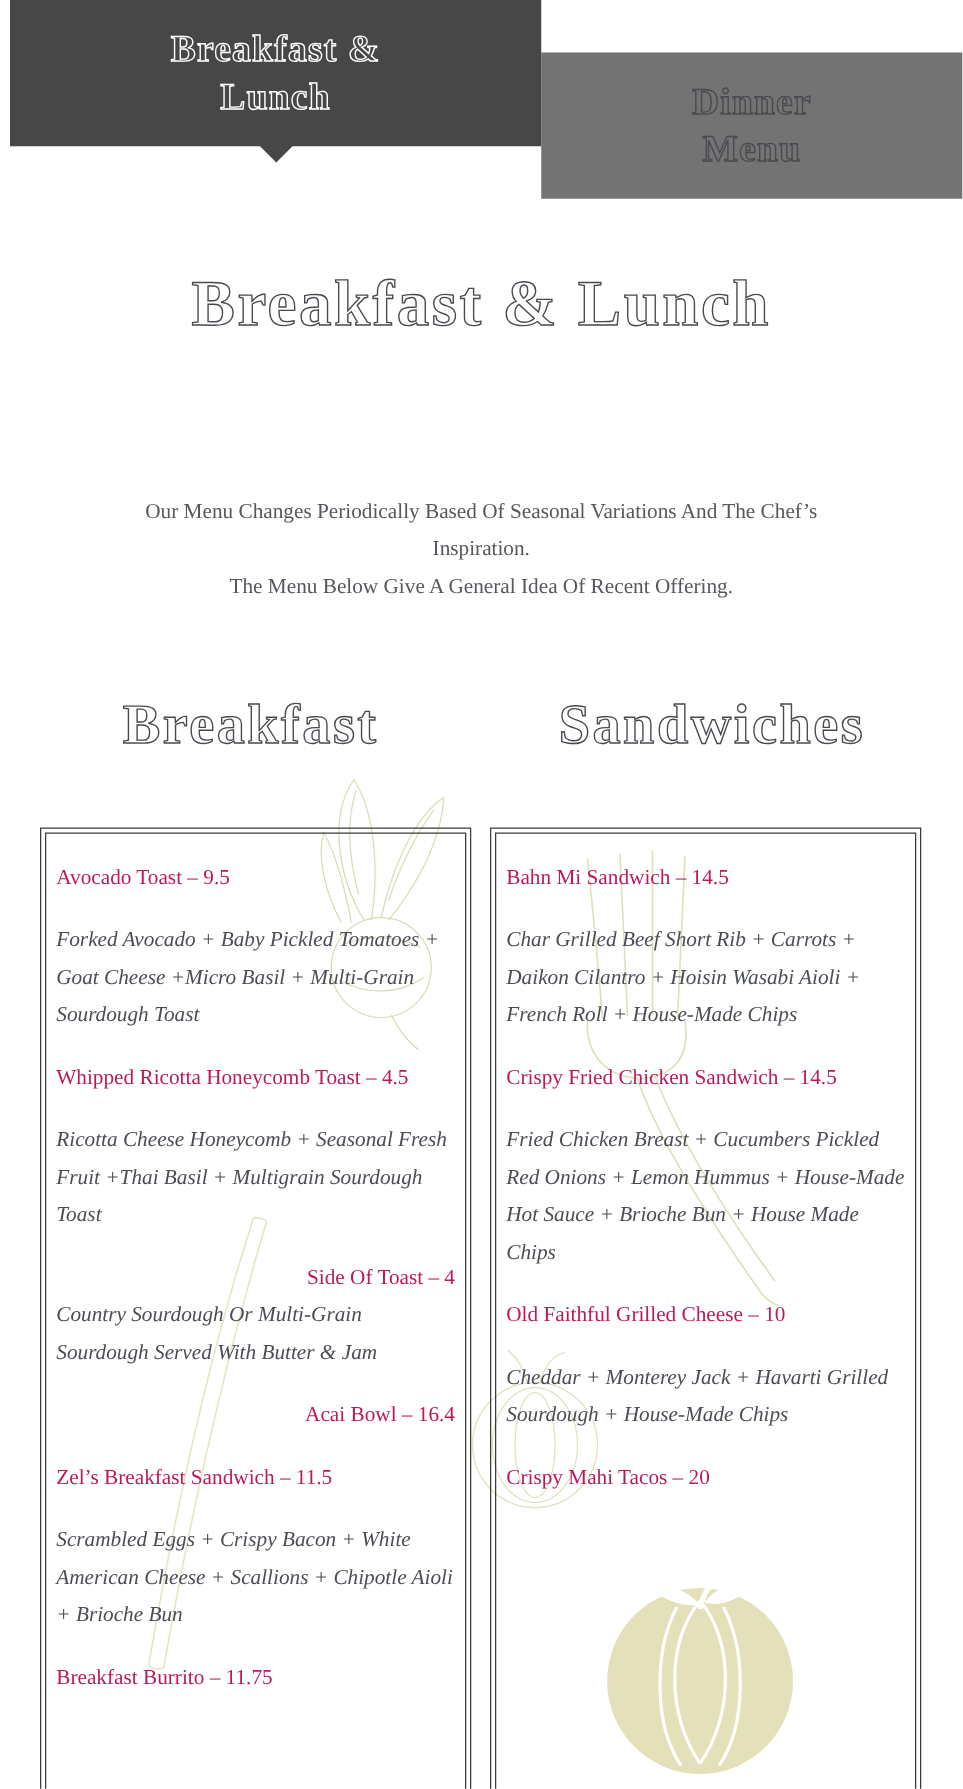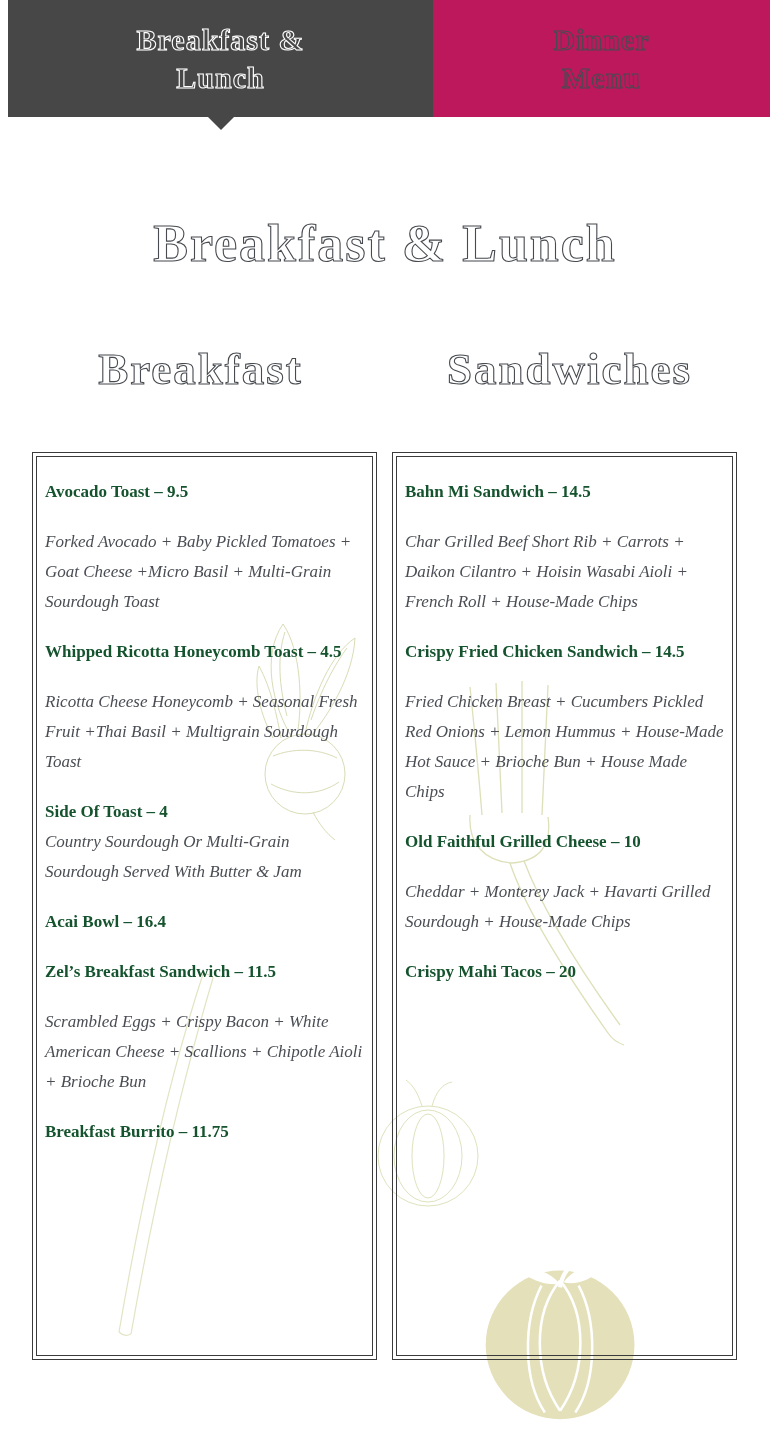--- a/index.html
+++ b/index.html
@@ -10,21 +10,21 @@
     font-family: "Liberation Serif", serif;
   }
   .decor-layer { position: absolute; inset: 0; z-index: 0; pointer-events: none; }
   .decor { position: absolute; }
   .content { position: relative; z-index: 1; }
 
   
   .tabbar { display: flex; width: 770px; height: 117px; }
   .tab { height: 117px; display: flex; align-items: center; justify-content: center; cursor: pointer; }
   .tab.active { width: 425px; margin-left: 8px; background: #474747; position: relative; }
-  .tab.inactive { flex: 1; background: #be185d; }
+  .tab.inactive { flex: 1; background: #737373; margin-top: 42px; }
   .tab-label {
     font-size: 30px; line-height: 38px; font-weight: 700; text-align: center;
     letter-spacing: 1px;
   }
   .tab.active .tab-label { max-width: 240px; }
   .tab.inactive .tab-label { max-width: 130px; }
   .tab-arrow {
     position: absolute; left: 50%; transform: translateX(-50%); bottom: -13px;
     width: 0; height: 0;
     border-left: 14px solid transparent; border-right: 14px solid transparent;
@@ -61,24 +61,24 @@
     height: 900px;
   }
   .menu-box {
     width: 337px; background: transparent;
     border: 1px solid #3b3b3b;
     outline: 1px solid #3b3b3b; outline-offset: 3px;
     padding: 0 8px;
   }
   .menu-item { margin: 20px 0; }
   .item-name {
-    font-size: 17px; line-height: 30px; font-weight: 700; color: #14532d;
+    font-size: 17px; line-height: 30px; font-weight: 400; color: #be185d;
     margin: 0 0 20px 0;
   }
-  .menu-item.no-gap .item-name { margin-bottom: 0; }
+  .menu-item.no-gap .item-name { margin-bottom: 0; text-align: right; }
   .item-desc {
     font-size: 17px; line-height: 30px; font-style: italic; color: #4a4e54;
     margin: 0;
   }
 </style>
 </head>
 <body>
 
 <div class="decor-layer">
   <svg class="decor" style="left:213px; top:616px;" width="175" height="225" viewBox="0 0 175 225">
@@ -146,20 +146,24 @@
       <span class="tab-label engraved-light">Breakfast &amp; Lunch</span>
       <div class="tab-arrow"></div>
     </div>
     <div class="tab inactive">
       <span class="tab-label engraved-dark">Dinner Menu</span>
     </div>
   </div>
 
   <h1 class="page-title engraved-dark">Breakfast &amp; Lunch</h1>
 
+  <p class="intro">
+    <span>Our Menu Changes Periodically Based Of Seasonal Variations And The Chef’s Inspiration.</span><br>
+    <span>The Menu Below Give A General Idea Of Recent Offering.</span>
+  </p>
 
   <div class="headings-row" id="headingsRow">
       <h2 class="section-heading engraved-dark">Breakfast</h2>
       <h2 class="section-heading engraved-dark">Sandwiches</h2>
     </div>
 
   <div class="boxes-row" id="boxesRow">
       <div class="menu-box">
         <div class="menu-item">
           <p class="item-name">Avocado Toast – 9.5</p>

